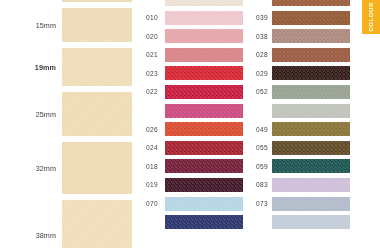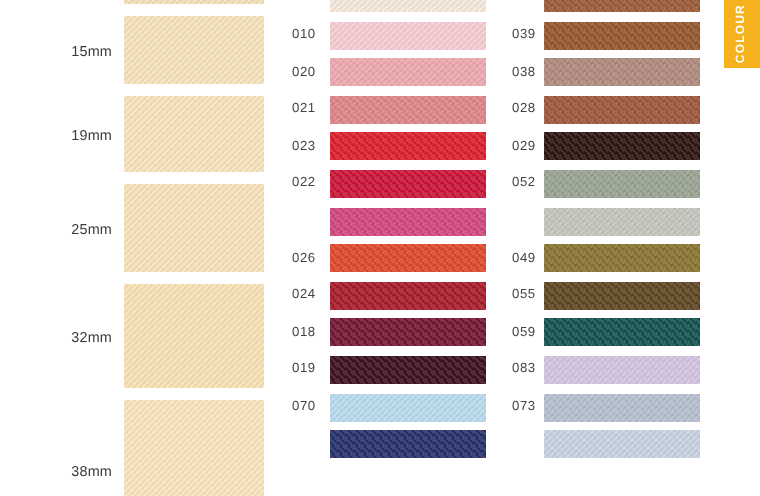--- a/index.html
+++ b/index.html
@@ -76,21 +76,21 @@
     font-family:"Liberation Sans", sans-serif;
   }
 </style>
 </head>
 <body>
 
 <div id="page">
 
   <div class="wlabel-col">
       <div class="wlabel" style="top: 21px;">15mm</div>
-      <div class="wlabel" style="top: 63px;">19mm</div>
+      <div class="wlabel" style="top: 63px; font-weight: bold;">19mm</div>
       <div class="wlabel" style="top: 110px;">25mm</div>
       <div class="wlabel" style="top: 164px; text-align: center;">32mm</div>
       <div class="wlabel" style="top: 231px;">38mm</div>
     </div>
   <div id="width-swatches">
       <div class="swatch tex" style="--c: #f6e1b7; left: 62px; top: -28px; width: 70px; height: 30px;"></div>
       <div class="swatch tex" style="--c: #f7e3bb; left: 62px; top: 8px; width: 70px; height: 34px;"></div>
       <div class="swatch tex" style="--c: #f8e4bd; left: 62px; top: 48px; width: 70px; height: 38px;"></div>
       <div class="swatch tex" style="--c: #f8e3ba; left: 62px; top: 92px; width: 70px; height: 44px;"></div>
       <div class="swatch tex" style="--c: #f8e2b6; left: 62px; top: 142px; width: 70px; height: 52px;"></div>

